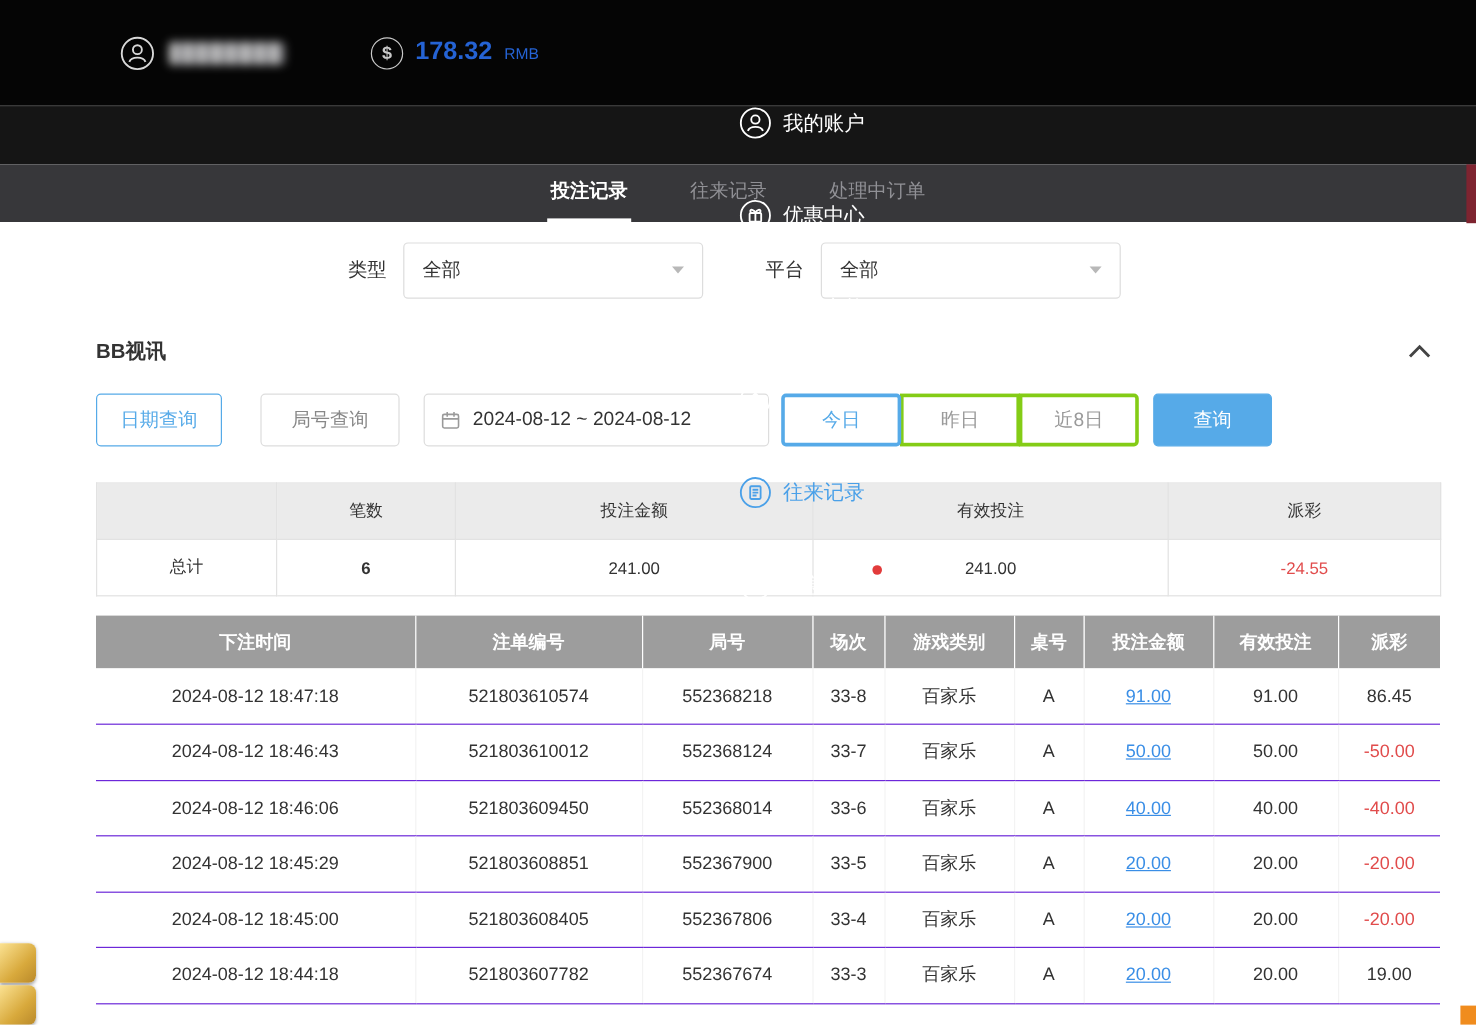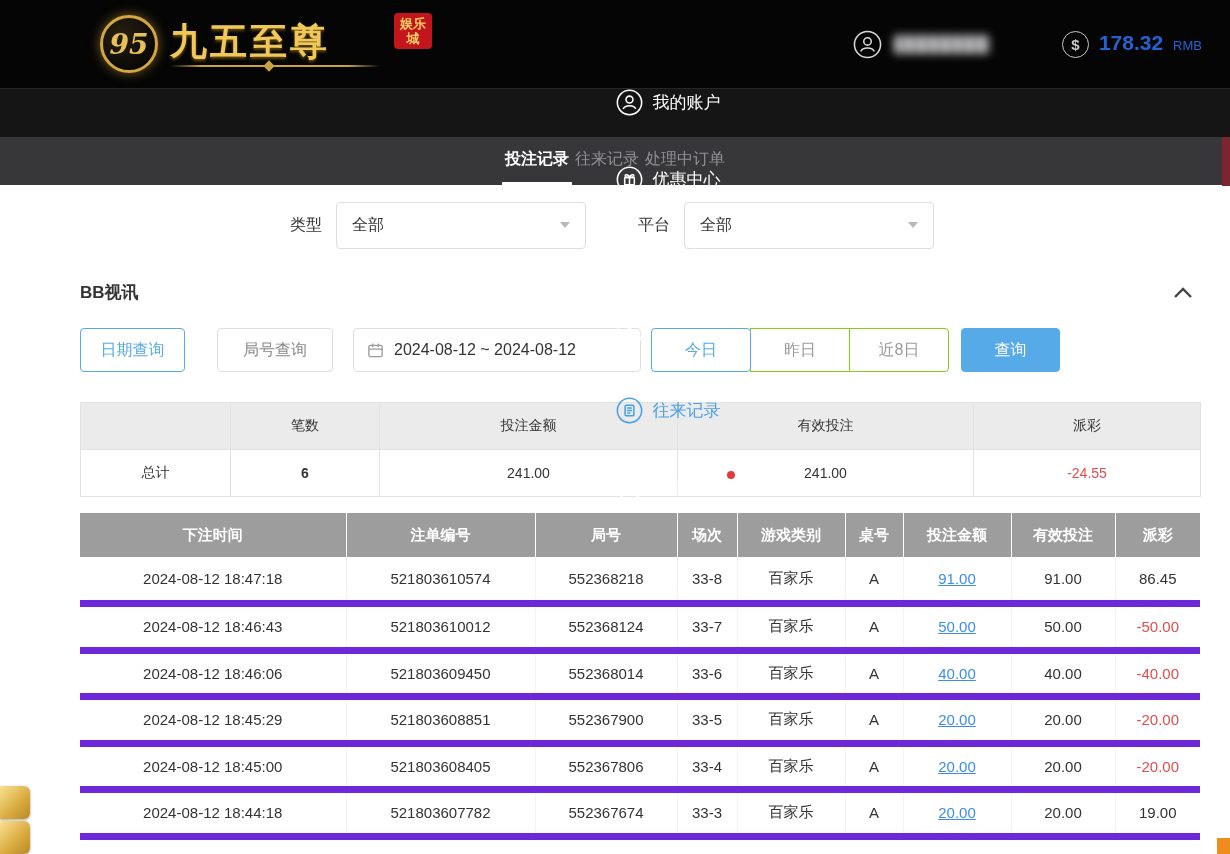--- a/index.html
+++ b/index.html
@@ -66,21 +66,21 @@
   }
   .nav-item.active { color:#4aa0e8; }
   .nav-icon { display:flex; }
   .red-dot {
     position:absolute; top:-3px; right:-14px; width:8px; height:8px;
     background:#e23b3b; border-radius:50%;
   }
   
   .subnav {
     height:48px; background:#37373a; display:flex; justify-content:center;
-    align-items:stretch; 
+    align-items:stretch; gap:46px;
   }
   .subtab {
     display:flex; align-items:center; color:#909095; font-size:16px;
     cursor:pointer; border-bottom:3px solid transparent; padding:0 3px;
   }
   .subtab.active { color:#fff; border-bottom-color:#fff; font-weight:bold; }
   
   .filter-row { display:flex; align-items:center; margin:16px 0 0 290px; height:48px; }
   .f-label { font-size:16px; color:#333; margin-right:14px; }
   .f-label2 { margin-left:52px; }
@@ -109,21 +109,21 @@
   }
   .btn-date-query { width:105px; border-color:#56aae8; color:#56aae8; }
   .btn-round-query { width:116px; margin-left:32px; }
   .date-input {
     width:288px; height:44px; margin-left:20px; border:1px solid #ddd; border-radius:4px;
     display:flex; align-items:center; gap:10px; padding:0 13px; font-size:16px;
     color:#333; cursor:pointer; background:#fff;
   }
   .seg-group { display:flex; margin-left:10px; }
   .seg {
-    width:100px; height:44px; border:1px solid #84cc16; background:#fff; font-size:16px;
+    width:100px; height:44px; border:3px solid #84cc16; background:#fff; font-size:16px;
     color:#9a9a9a; display:flex; align-items:center; justify-content:center; cursor:pointer;
   }
   .seg + .seg { margin-left:-1px; }
   .seg.first { border-radius:4px 0 0 4px; }
   .seg.last { border-radius:0 4px 4px 0; }
   .seg.active { border-color:#56aae8; color:#56aae8; border-radius:4px; z-index:2; position:relative; }
   .btn-search { width:99px; margin-left:12px; background:#56aae8; border-color:#56aae8; color:#fff; }
   
   .summary-table {
     width:1120px; margin:30px 0 0 80px; border-collapse:collapse;
@@ -139,21 +139,21 @@
     width:1120px; margin:16px 0 0 80px; border-collapse:collapse;
     table-layout:fixed; font-size:15px; color:#333;
   }
   .bet-table thead th {
     background:#9d9d9d; color:#fff; height:44px; font-weight:bold;
     border-right:1px solid #fff; text-align:center;
   }
   .bet-table thead th:last-child { border-right:none; }
   .bet-table tbody td {
     height:46.5px; text-align:center; background:#fff;
-    border-bottom:7px solid #6d28d9; border-right:1px solid #f3f3f3;
+    border-bottom:1px solid #6d28d9; border-right:1px solid #f3f3f3;
   }
   .bet-table tbody td:last-child { border-right:none; }
   .bet-link { color:#3a8ee6; text-decoration:underline; cursor:pointer; }
   .neg { color:#e14c4c; }
   
   .float-left-widget { position:absolute; left:0; bottom:0; width:30px; cursor:pointer; }
   .float-left-widget .gold-seg {
     width:30px; height:33px; margin-top:2px; border-radius:0 6px 6px 0;
     background:linear-gradient(135deg,#fbe292,#d8a93c 60%,#b9892a);
     box-shadow:0 1px 3px rgba(0,0,0,.35);
@@ -163,30 +163,20 @@
     background:#f08c1e; cursor:pointer;
   }
   .side-strip {
     position:absolute; right:0; top:137px; width:8px; height:49px; background:#7e2430;
   }
 </style>
 </head>
 <body>
 
 <header class="topbar">
-  <div class="logo">
-    <div class="emblem">
-      <span>95</span>
-    </div>
-    <div class="brand-wrap">
-      <span class="brand">九五至尊</span>
-      <span class="badge">娱乐城</span>
-      <div class="flourish"></div>
-    </div>
-  </div>
   <div class="header-right">
     <div class="user">
       <span class="nav-icon" style="color:#d8d8d8;">
         <svg width="29" height="29" viewBox="0 0 28 28" fill="none" stroke="currentColor" stroke-width="1.5">
           <circle cx="14" cy="14" r="12.6"></circle>
             <circle cx="14" cy="11" r="3.6"></circle>
           <path d="M7.5 20.8c1.6-4.6 11.4-4.6 13 0"></path>
         </svg>
       </span>
       <span class="user-blur"></span>

